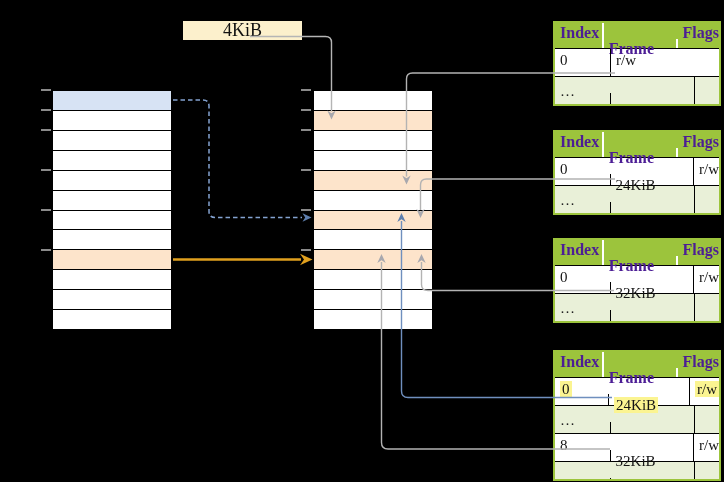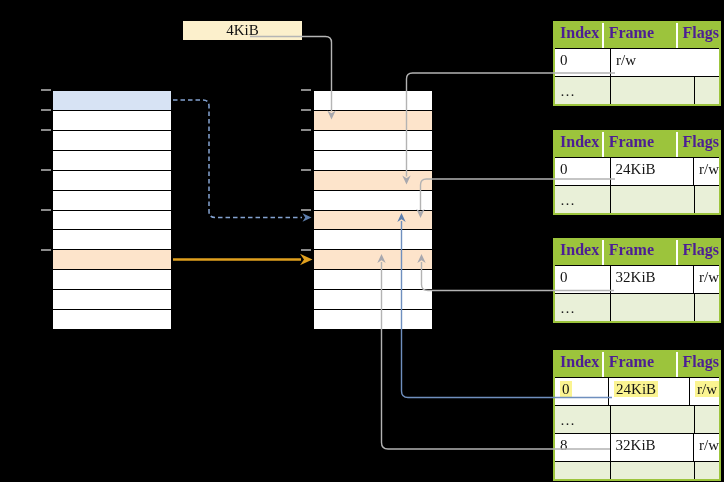--- a/index.html
+++ b/index.html
@@ -1,41 +1,41 @@
 <!DOCTYPE html>
 <html><head>
 <meta charset="utf-8">
 <style>
   html,body{margin:0;padding:0;background:#000;}
   #stage{position:relative;width:724px;height:482px;background:#000;overflow:hidden;
          font-family:"Liberation Serif","DejaVu Serif",serif;}
 
   
   .psize{position:absolute;left:183px;top:21px;width:119px;height:19px;
-         background:#fcf0cc;color:#111;font-size:15px;line-height:19px;text-align:center;}
+         background:#fcf0cc;color:#111;font-size:18px;line-height:19px;text-align:center;}
 
   
   .col{position:absolute;top:90px;width:120px;height:240px;border:1px solid #000;
        box-sizing:border-box;display:flex;flex-direction:column;background:#fff;}
   .col .row{flex:1;border-bottom:1px solid #000;background:#fff;}
   .col .row:last-child{border-bottom:none;}
   .row.blue{background:#d7e3f4;}
   .row.orange{background:#fde4cb;}
   #vcol{left:52px;}
   #pcol{left:313px;}
 
   .tick{position:absolute;width:10px;height:2px;background:#8a8a8a;}
 
   
   .pt{position:absolute;left:553px;width:168px;border:2px solid #9cc43c;background:#fff;
       box-sizing:border-box;}
   .thead{display:flex;background:#9cc43c;height:25px;}
   .th{color:#4c1d95;font-weight:bold;font-size:16px;padding:1px 0 0 5px;box-sizing:border-box;}
   .thead .c1,.thead .c2{border-right:2px solid #fff;}
-  .c1{width:55px;} .c2{width:84px;} .c3{flex:1;}
+  .c1{width:55px;} .c2{width:84px;margin-top:16px;} .c3{flex:1;}
   .tr{display:flex;height:27px;border-top:1px solid #000;background:#fff;}
   .tr.short{height:17px;overflow:hidden;}
   .td{font-size:15px;color:#141414;padding:3px 0 0 5px;box-sizing:border-box;}
   .tr .c2,.tr .c3{border-left:1px solid #000;}
   .tr.dots{background:#e9f0d8;}
   .tr.dots .td{padding-top:6px;color:#222;}
   .hl{background:#fbf491;padding:0 2px;}
 
   
   #wires{position:absolute;left:0;top:0;width:724px;height:482px;pointer-events:none;}

